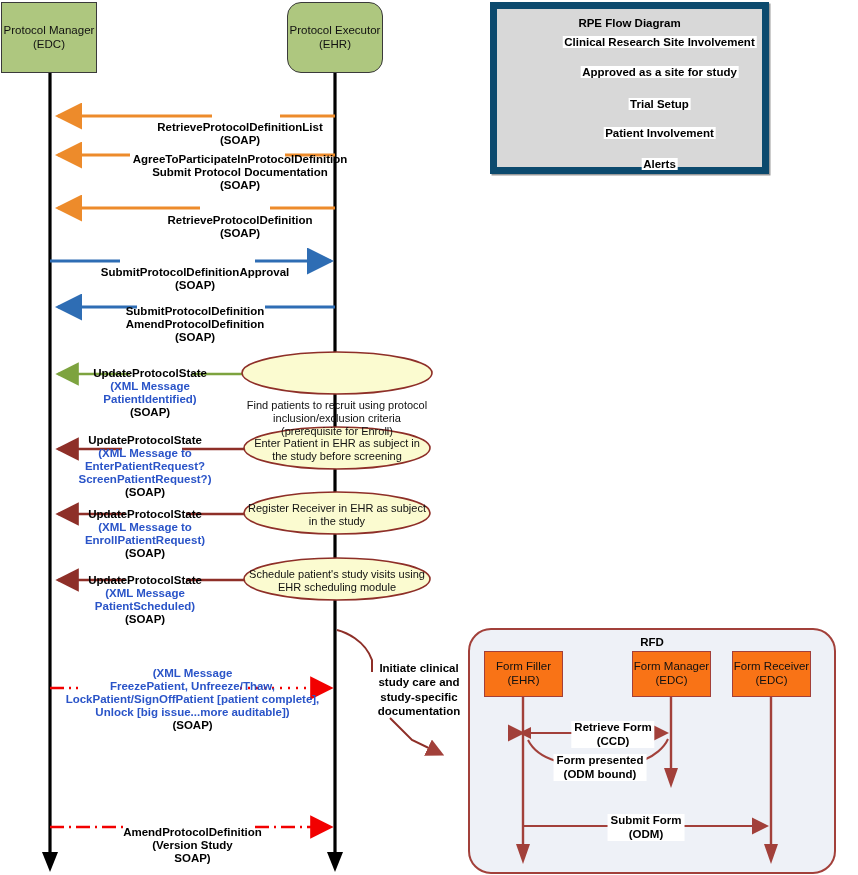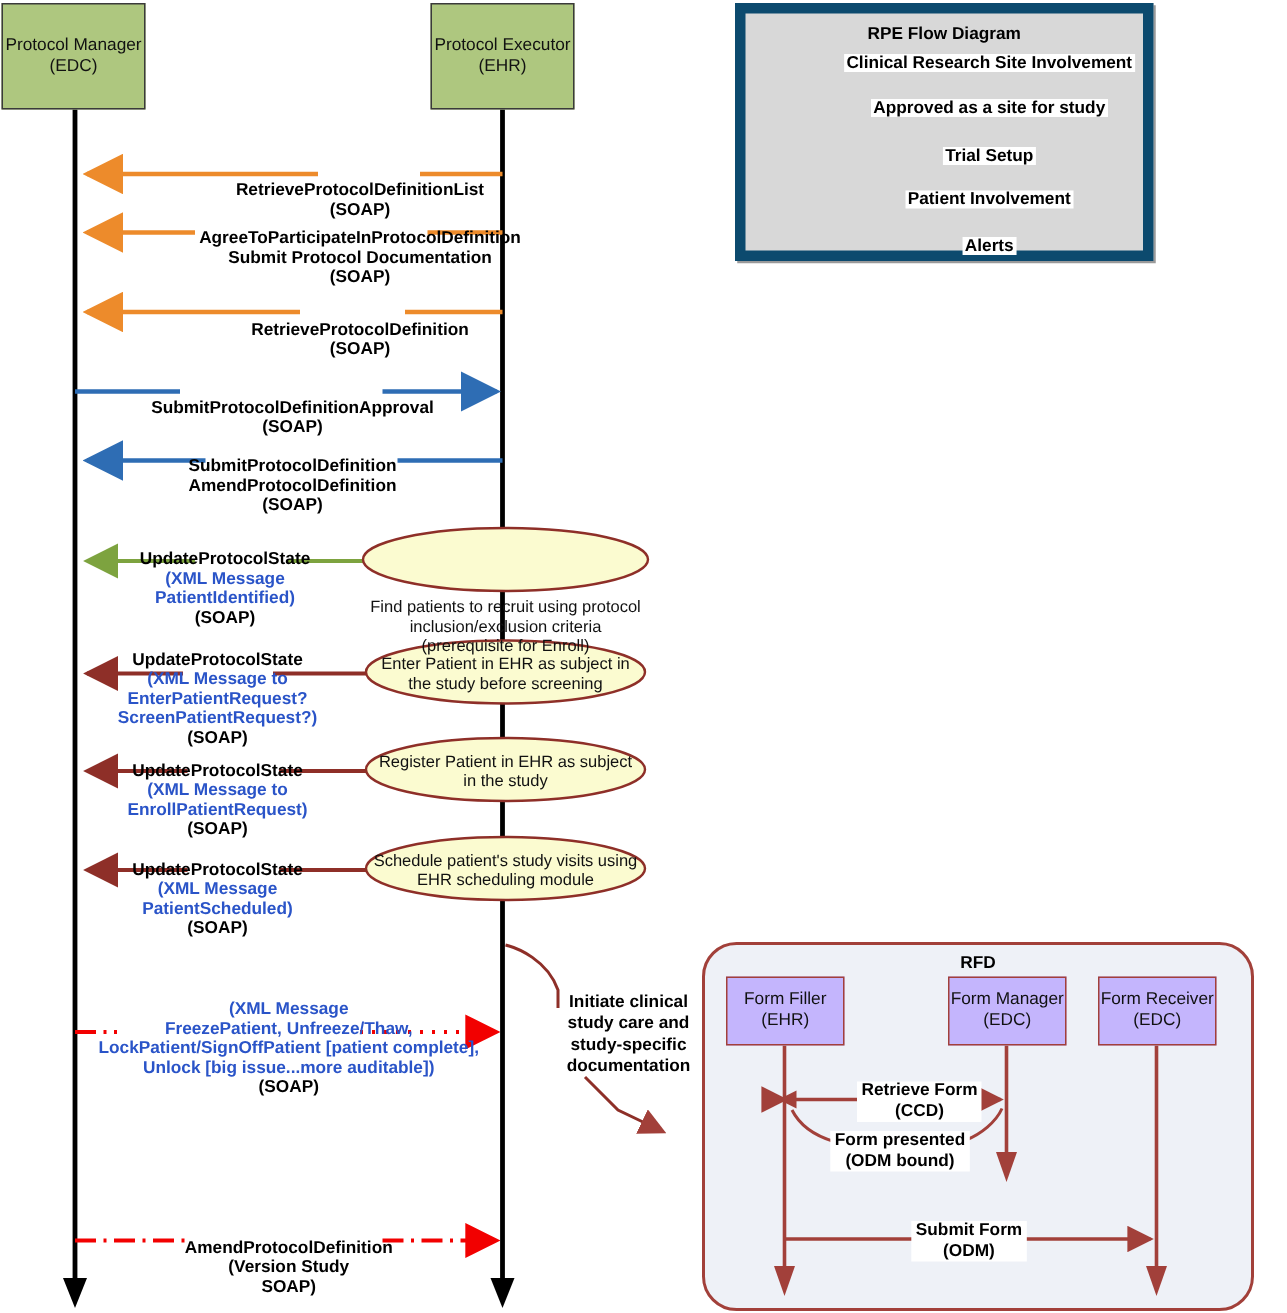--- a/index.html
+++ b/index.html
@@ -12,21 +12,21 @@
   .lbl.wrap{white-space:normal;text-align:center;}
   .msg{font-size:11.5px;}
   .msg .blue{color:#2a54c8;}
   .note{position:absolute;text-align:center;font-weight:normal;font-size:11px;
         color:#111;line-height:1.18;}
   .boxlabel{position:absolute;text-align:center;font-size:11.5px;color:#111;
             line-height:1.2;width:100%;}
   .actor{position:absolute;box-sizing:border-box;border:1px solid #3a3a3a;
          background:#aec77f;display:flex;align-items:center;justify-content:center;}
   .rfdbox{position:absolute;box-sizing:border-box;border:1.6px solid #a2403a;
-          background:#c4b5fd;display:flex;align-items:center;justify-content:center;}
+          background:#f97316;display:flex;align-items:center;justify-content:center;}
   .legendbox{position:absolute;box-sizing:border-box;background:#d8d8d8;
              border:7px solid #0c4a6e;box-shadow:1.5px 1.5px 0 #9a9a9a;}
   .legendtitle{position:absolute;width:100%;text-align:center;font-size:11.5px;
                font-weight:bold;color:#000;}
   .legtxt{position:absolute;font-size:11.5px;font-weight:bold;color:#000;
           background:#ffffff;padding:0 2px;white-space:nowrap;
           left:50%;transform:translateX(-50%);margin-left:30px;}
   .rfdtitle{position:absolute;font-size:11.5px;font-weight:bold;color:#000;
             text-align:center;width:100%;}
   .rfdmsg{position:absolute;font-size:11.5px;font-weight:bold;color:#000;
@@ -178,21 +178,21 @@
       <line x1="600" y1="155" x2="528" y2="155" stroke="#F20000" stroke-width="2.6" marker-end="url(#ah-red)"></line>
     </g>
   </svg>
 
   <div class="actor" style="left:1px;top:2px;width:96px;height:71px;">
     <div class="boxlabel">
       <div>Protocol Manager</div>
       <div>(EDC)</div>
     </div>
   </div>
-  <div class="actor" style="left:287px;top:2px;width:96px;height:71px;">
+  <div class="actor" style="left:287px;top:2px;width:96px;height:71px;border-radius:14px;">
     <div class="boxlabel">
       <div>Protocol Executor</div>
       <div>(EHR)</div>
     </div>
   </div>
 
   <div class="lbl msg" style="left:90px;top:101px;width:300px;">
     <div>RetrieveProtocolDefinitionList</div>
     <div>(SOAP)</div>
   </div>
@@ -247,21 +247,21 @@
     <div>(SOAP)</div>
   </div>
   <div class="lbl msg" style="left:80px;top:806px;width:225px;">
     <div>AmendProtocolDefinition</div>
     <div>(Version Study</div>
     <div>SOAP)</div>
   </div>
 
   <div class="note" style="left:245px;top:355px;width:184px;margin-top:44px;">Find patients to recruit using protocol inclusion/exclusion criteria (prerequisite for Enroll)</div>
   <div class="note" style="left:247px;top:437px;width:180px;">Enter Patient in EHR as subject in the study before screening</div>
-  <div class="note" style="left:247px;top:502px;width:180px;">Register Patient in EHR as subject in the study</div>
+  <div class="note" style="left:247px;top:502px;width:180px;">Register Receiver in EHR as subject in the study</div>
   <div class="note" style="left:247px;top:568px;width:180px;">Schedule patient's study visits using EHR scheduling module</div>
 
   <div class="lbl msg wrap" style="left:373px;top:641px;width:92px;line-height:1.25;">Initiate clinical study care and study-specific documentation</div>
 
   <div class="legendbox" style="left:490px;top:2px;width:279px;height:172px;">
     <div class="legendtitle" style="top:8px;">RPE Flow Diagram</div>
     <div class="legtxt" style="top:27px;">Clinical Research Site Involvement</div>
     <div class="legtxt" style="top:57px;">Approved as a site for study</div>
     <div class="legtxt" style="top:89px;">Trial Setup</div>
     <div class="legtxt" style="top:118px;">Patient Involvement</div>

